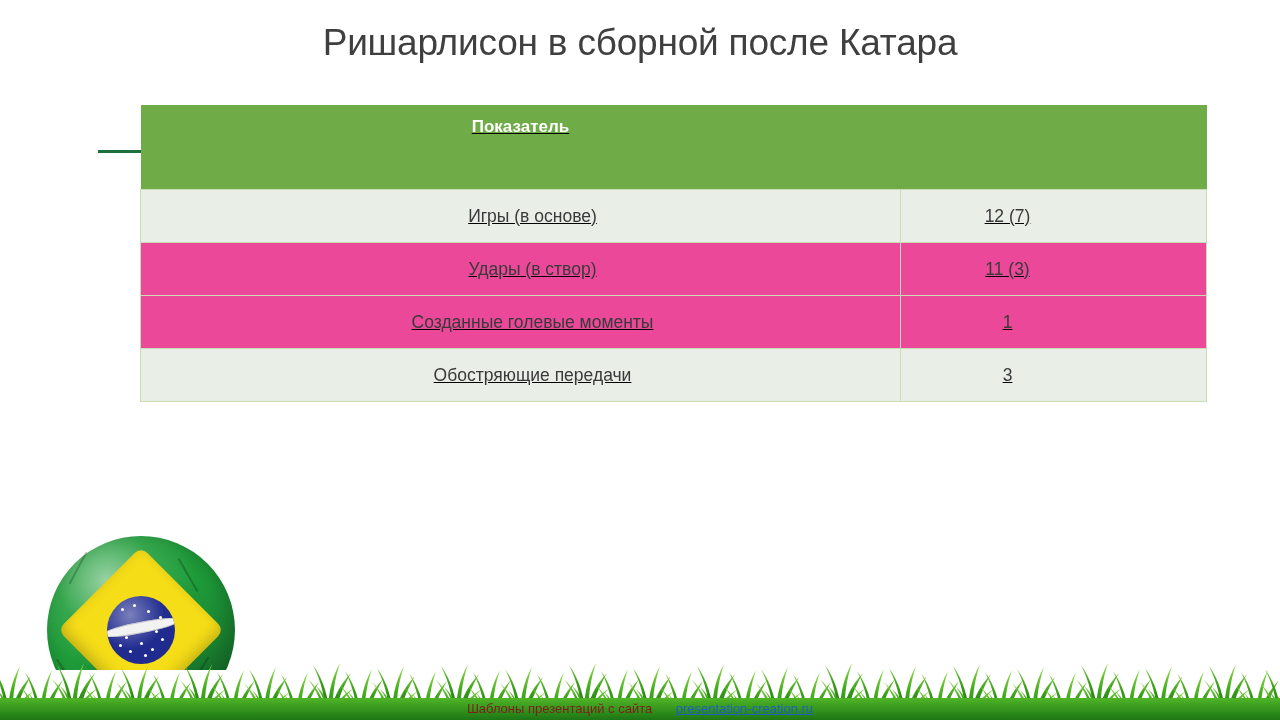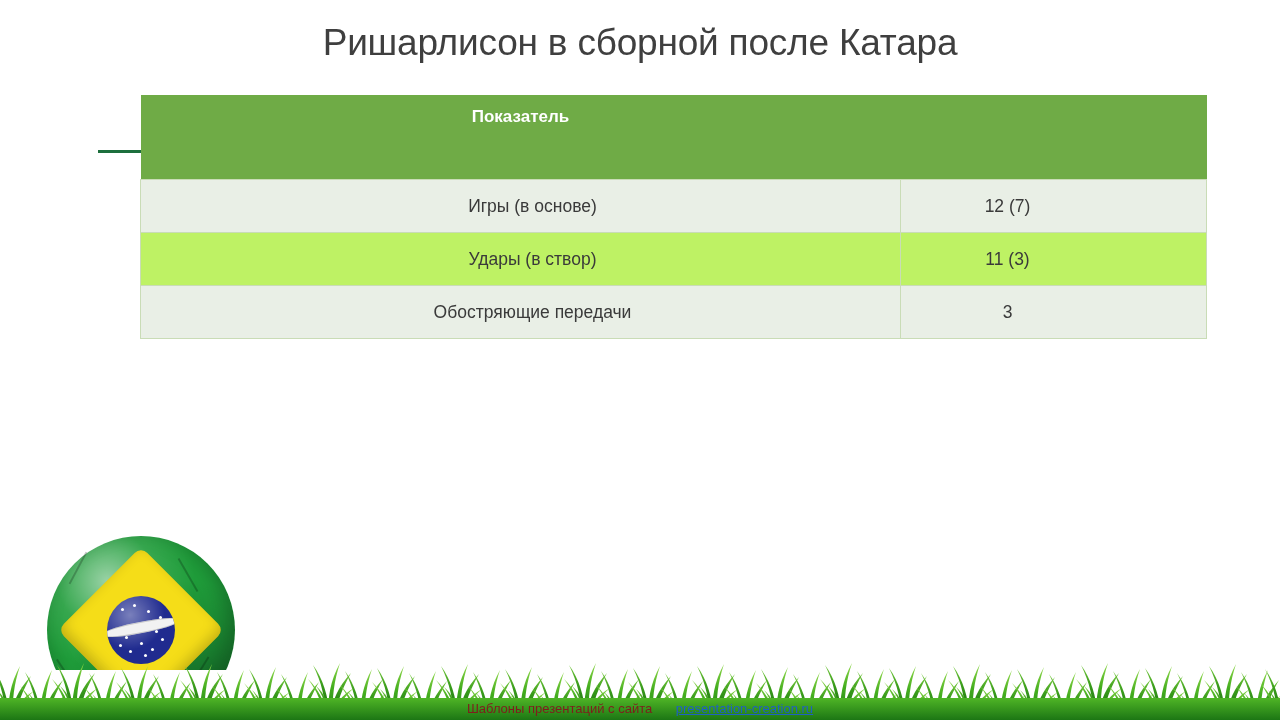--- a/index.html
+++ b/index.html
@@ -37,24 +37,25 @@
     top: 150px;
     width: 50px;
     height: 3px;
     background: #1d6f3d;
   }
 
   
   #stats-table {
     position: absolute;
     left: 140px;
-    top: 95px;
+    top: 105px;
     width: 1066px;
     border-collapse: collapse;
     table-layout: fixed;
+    text-decoration: underline;
   }
   #stats-table col.c-metric { width: 760px; }
   #stats-table col.c-value  { width: 306px; }
 
   #stats-table thead th {
     background: #6fab46;
     height: 84px;
     padding: 0;
     vertical-align: top;
     border: none;
@@ -79,21 +80,21 @@
     vertical-align: middle;
     font-size: 17.5px;
     font-weight: 400;
     color: #3a3a3a;
     border-top: 1px solid #c9dcb6;
     border-bottom: 1px solid #c9dcb6;
     border-left: 1px solid #c9dcb6;
     border-right: 1px solid #c9dcb6;
   }
   #stats-table tbody tr.band-tint td { background: #e9efe6; }
-  #stats-table tbody tr.band-plain td { background: #bef264; }
+  #stats-table tbody tr.band-plain td { background: #ec4899; }
 
   #stats-table tbody td.metric-cell { padding-left: 28px; }
   #stats-table tbody td.value-cell  { padding-right: 96px; }
 
   
   #brazil-ball {
     position: absolute;
     left: 47px;
     top: 536px;
     width: 188px;
@@ -214,20 +215,24 @@
     </tr>
   </thead>
   <tbody id="stats-body">
       <tr class="band-tint">
         <td class="metric-cell">Игры (в основе)</td>
         <td class="value-cell">12 (7)</td>
       </tr>
       <tr class="band-plain">
         <td class="metric-cell">Удары (в створ)</td>
         <td class="value-cell">11 (3)</td>
+      </tr>
+      <tr class="band-plain">
+        <td class="metric-cell">Созданные голевые моменты</td>
+        <td class="value-cell">1</td>
       </tr>
       <tr class="band-tint">
         <td class="metric-cell">Обостряющие передачи</td>
         <td class="value-cell">3</td>
       </tr>
     </tbody>
 </table>
 
 <div id="brazil-ball">
   <div class="ball-body">

